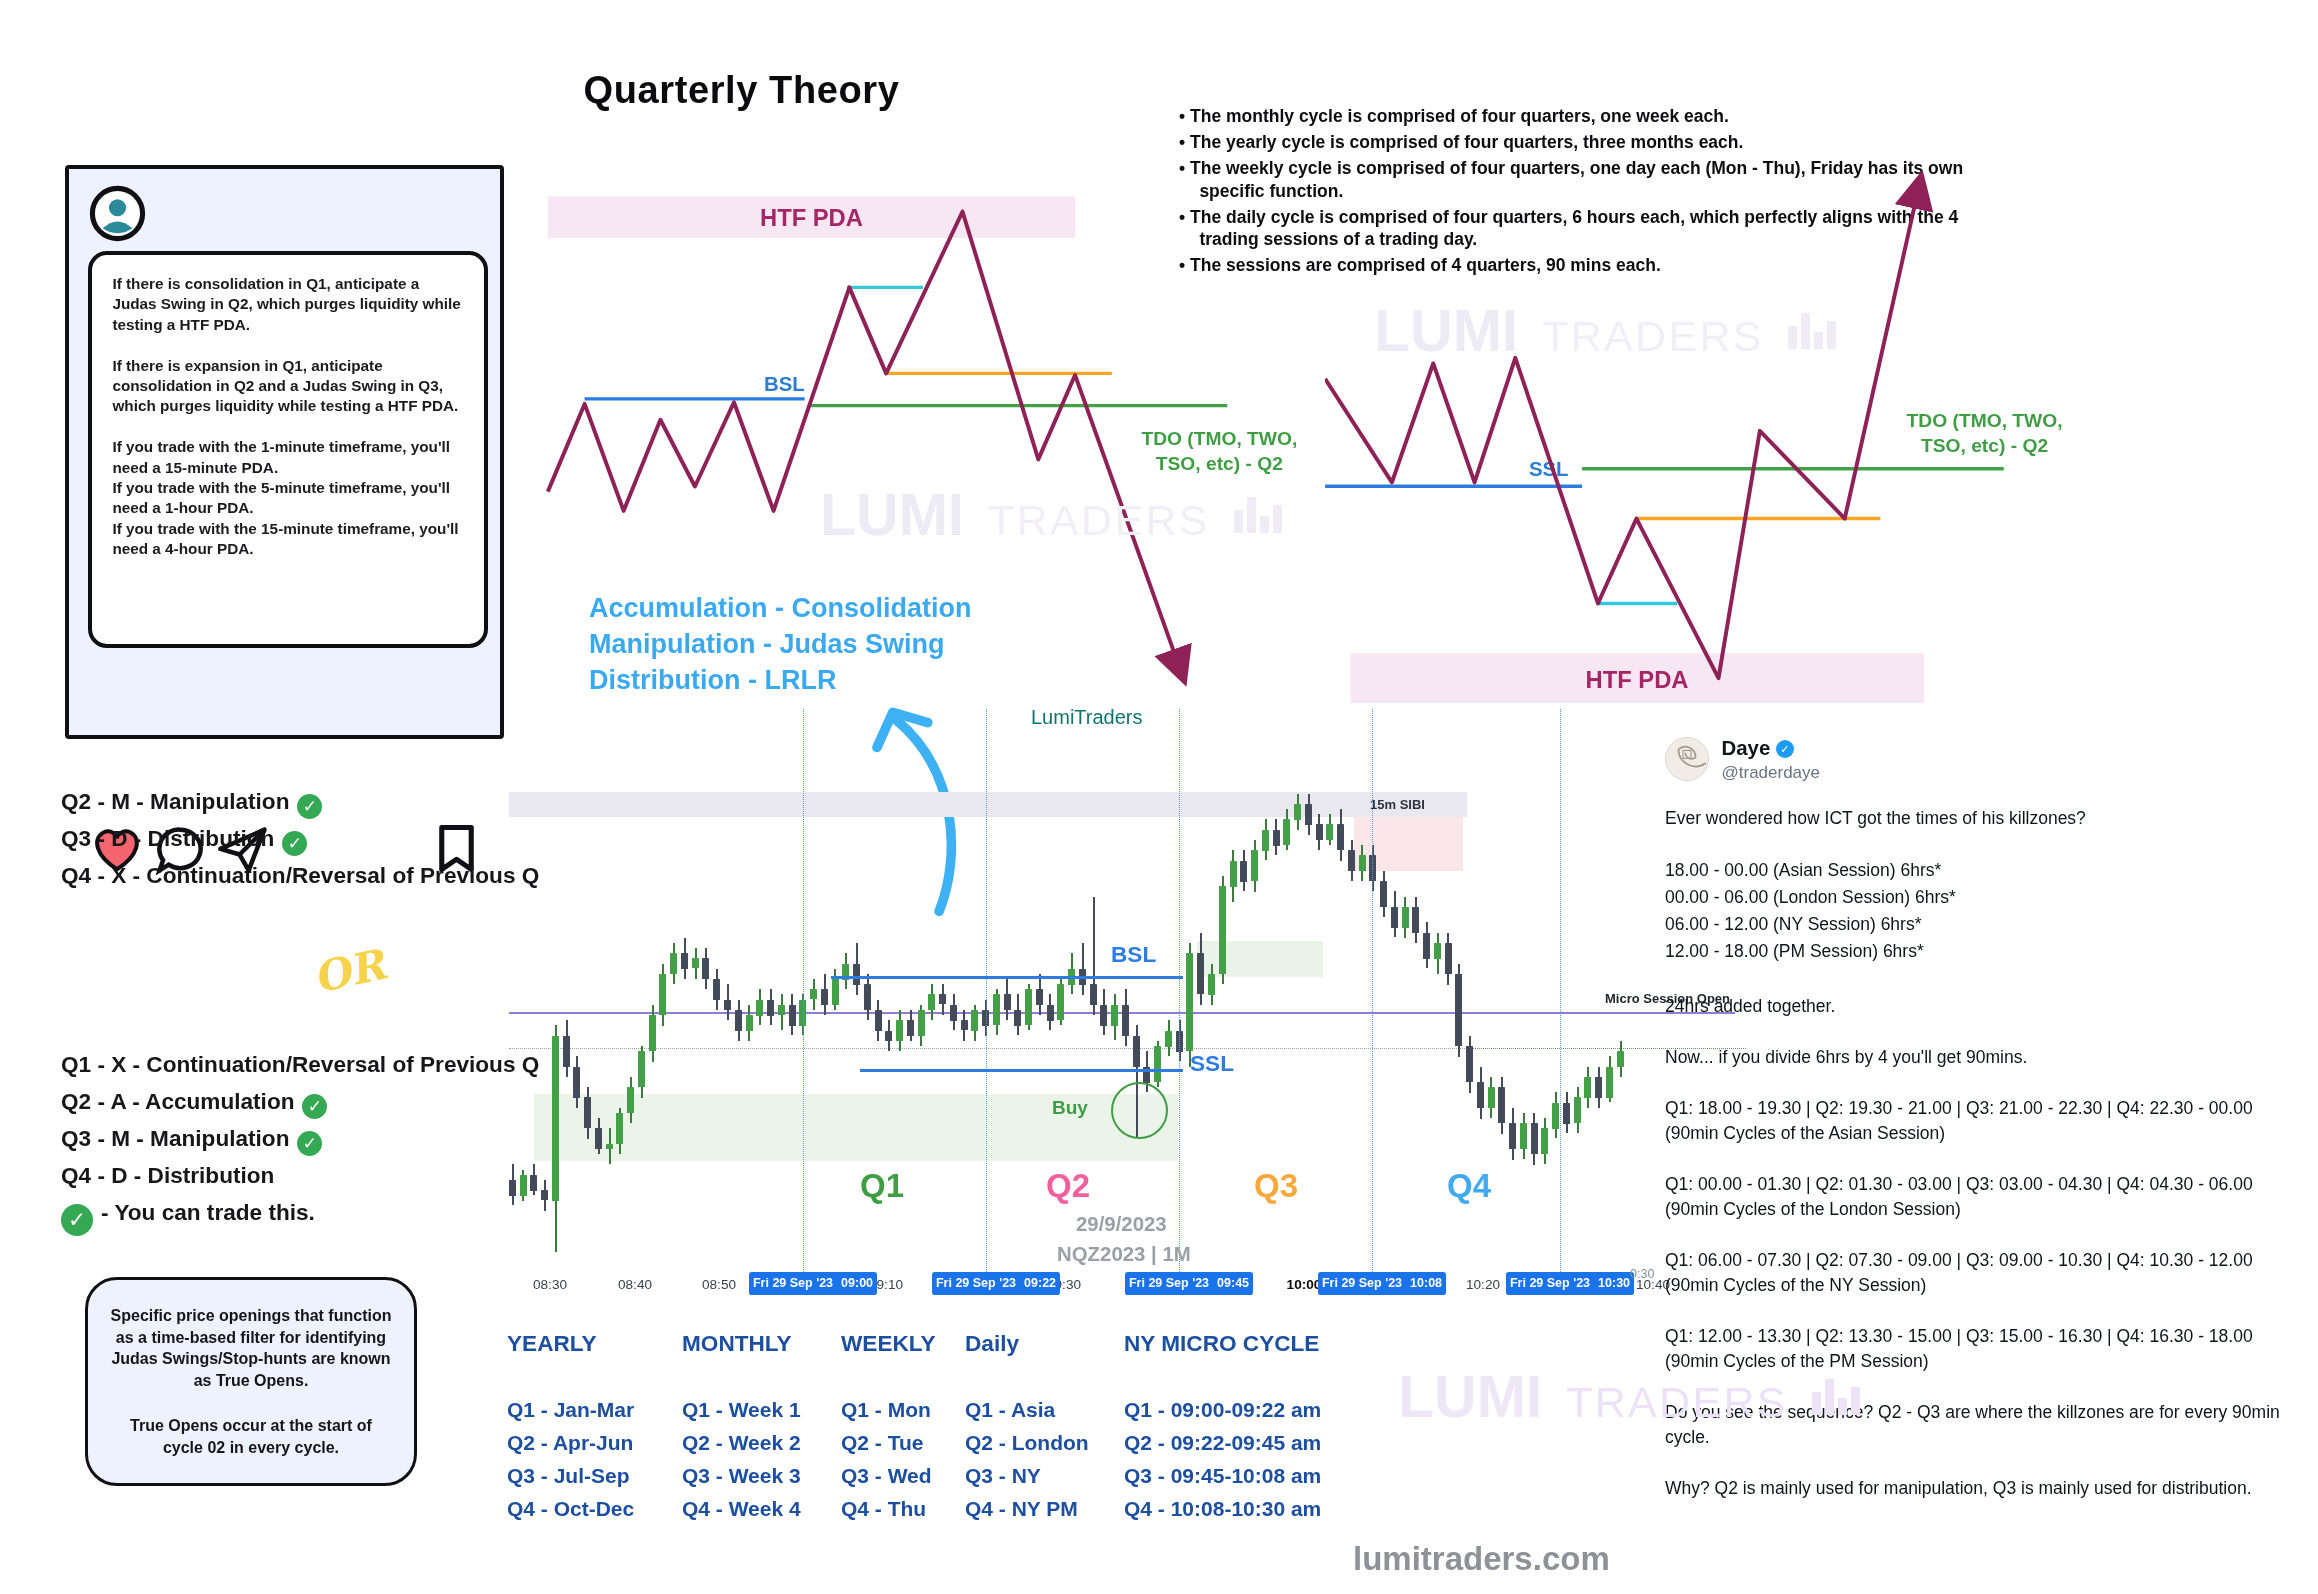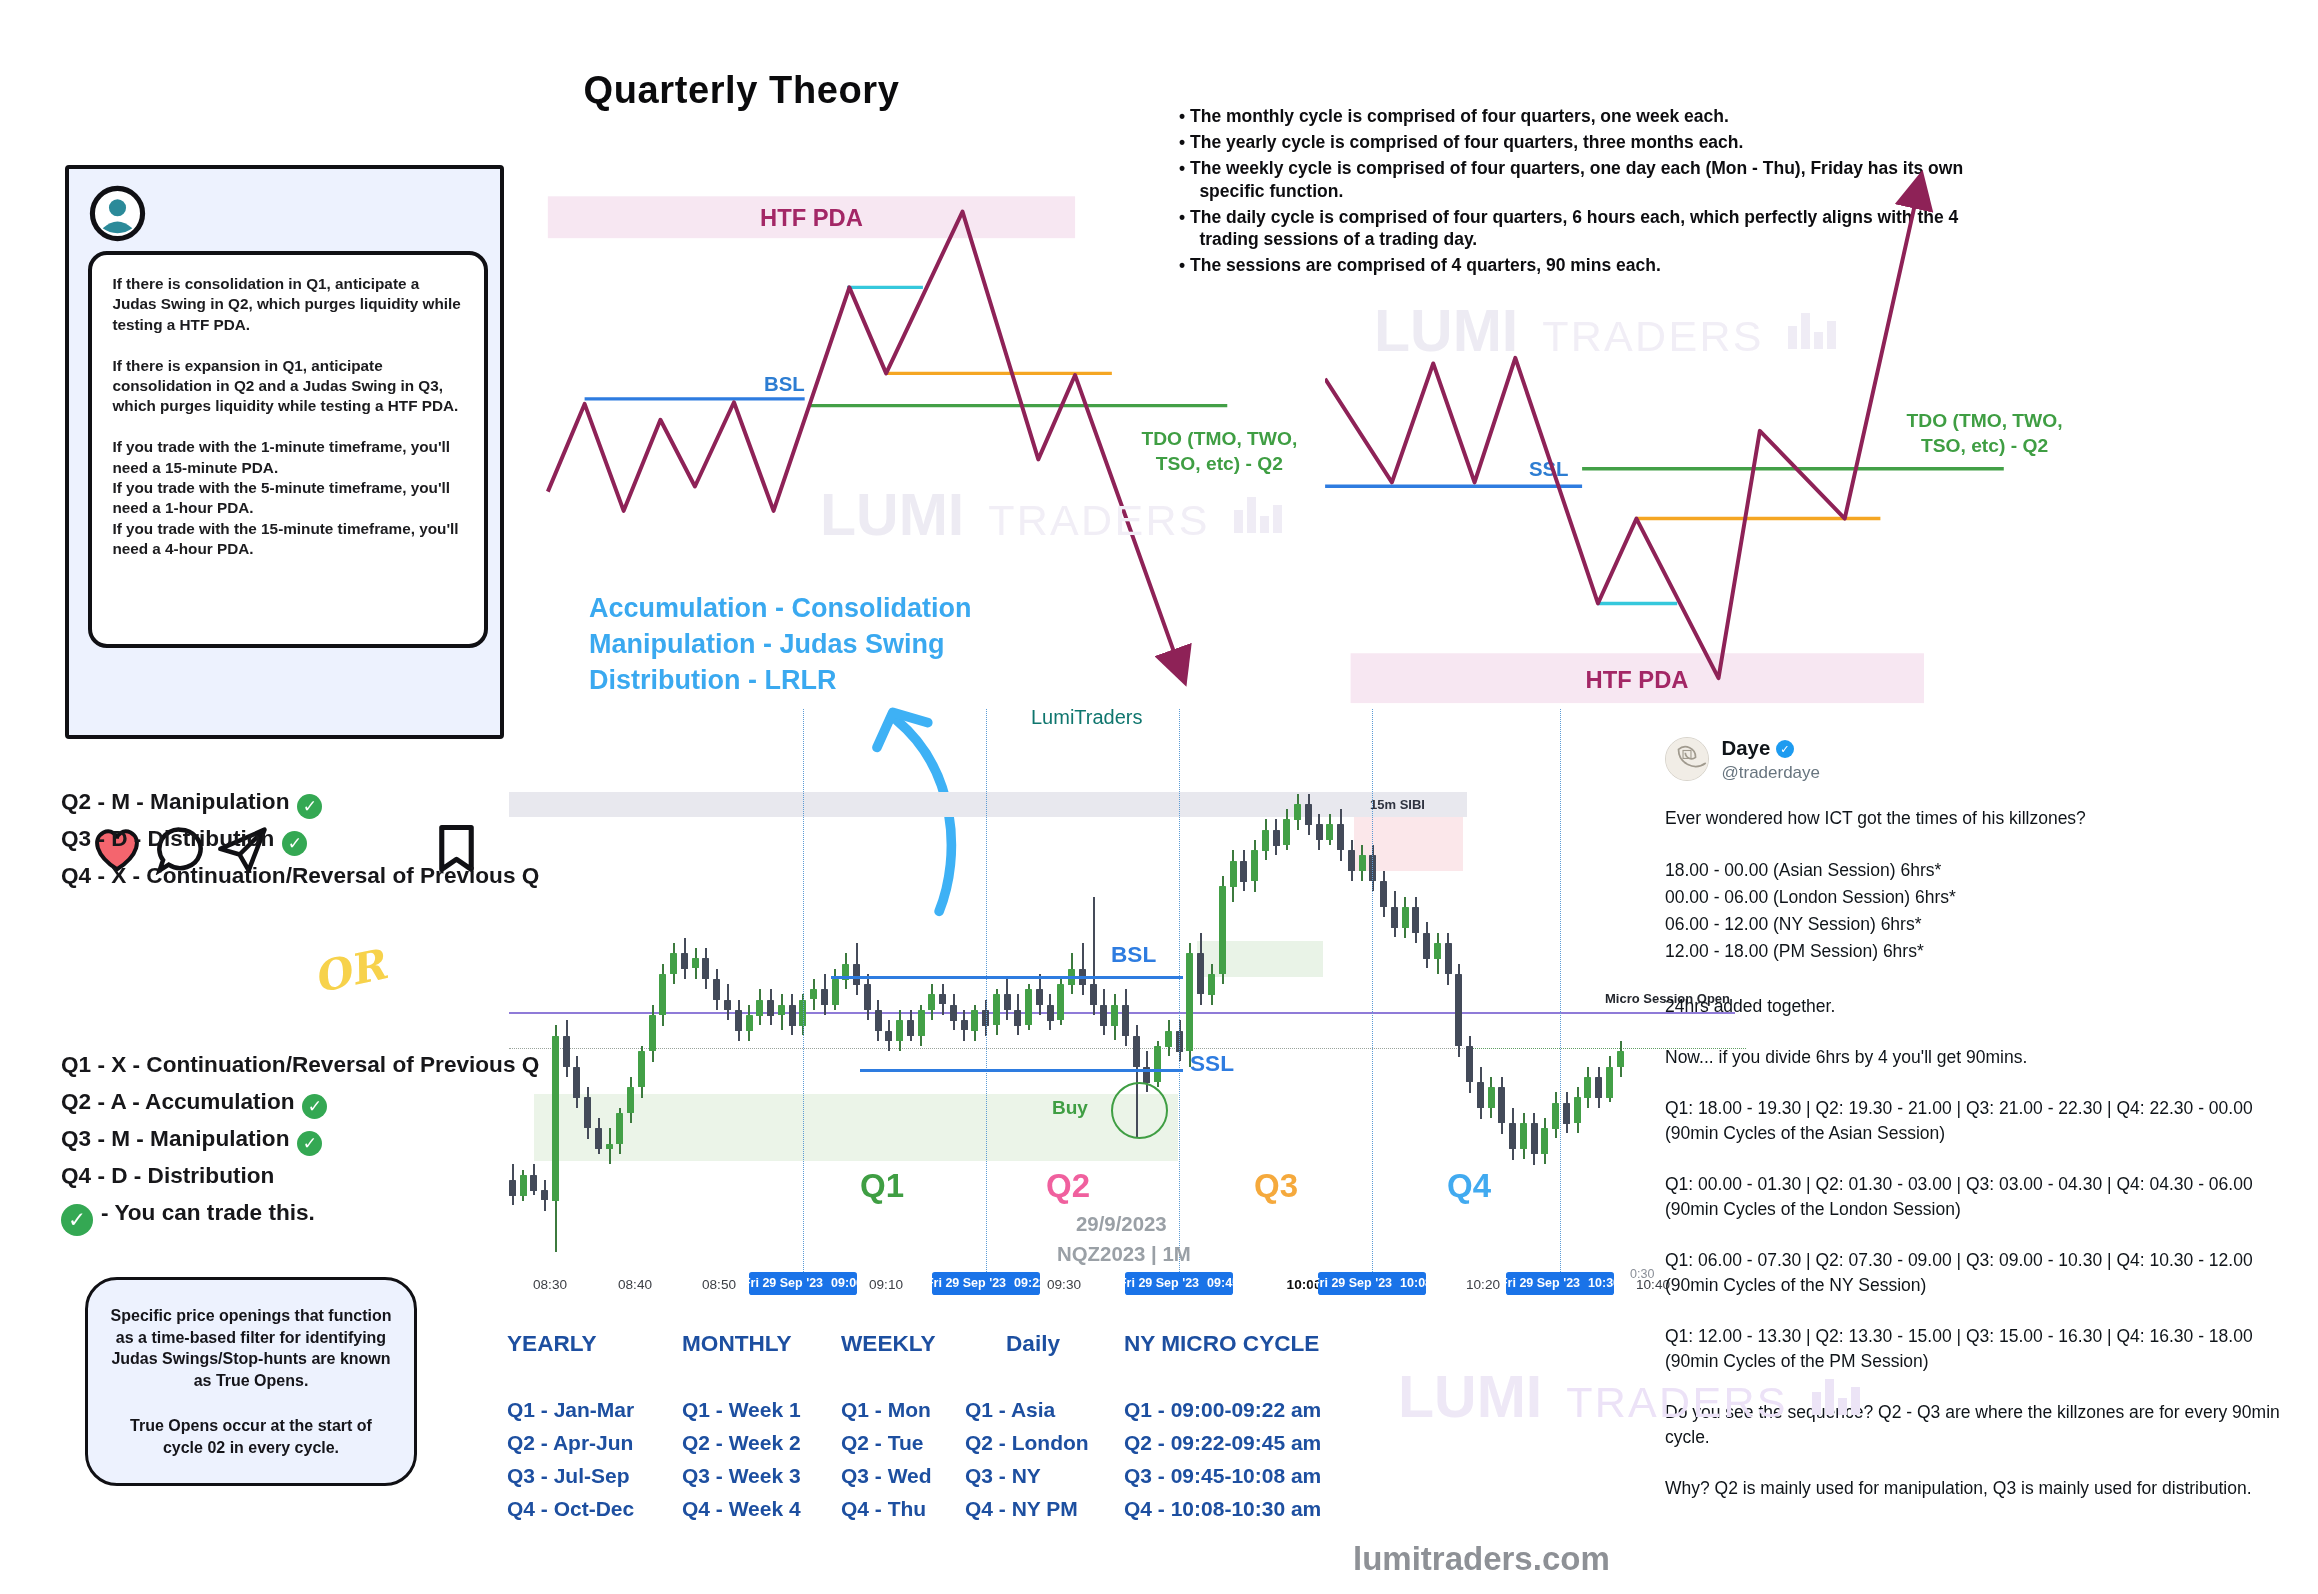--- a/index.html
+++ b/index.html
@@ -67,21 +67,21 @@
   .wick{position:absolute;width:1.7px}
   .wick.up{background:#3c7a3e}.wick.dn{background:#454b59}
   .body{position:absolute;width:7.4px;border-radius:0.6px}
   .body.up{background:#43a047}.body.dn{background:#434a59}
   .vdiv{position:absolute;top:709px;height:563px;width:0;border-left:1.7px dotted #5b9bd5}
 
   
   .taxis span.plain{position:absolute;top:1277px;width:68px;margin-left:-34px;text-align:center;
                     font-size:13.6px;color:#3c3f45;font-weight:500}
   .taxis span.boldt{font-weight:800;color:#0c0c0e}
-  .badge{position:absolute;top:1272px;width:108px;margin-left:-54px;height:22.6px;background:#1a73e8;border-radius:2.8px;
+  .badge{position:absolute;top:1272px;width:128px;margin-left:-54px;height:22.6px;background:#1a73e8;border-radius:2.8px;
          color:#fff;font-size:12.5px;font-weight:600;display:flex;align-items:center;justify-content:center;gap:8px;white-space:nowrap}
 
   
   .leg-h{position:absolute;top:1331px;font-size:22.6px;font-weight:800;color:#1d4fa0}
   .leg-c{position:absolute;font-size:21px;font-weight:700;color:#1d4fa0;line-height:33px;white-space:nowrap}
 
   
   .tweet{left:1665px;top:737px;width:642px}
   .tweet .hdr{display:flex;align-items:flex-start;gap:12.5px;margin-bottom:22.6px}
   .tweet .avatar{width:42px;height:42px;border-radius:50%;background:#f1ede6;border:0.6px solid #d8d4cc;overflow:hidden;flex:0 0 auto}
@@ -479,21 +479,21 @@
   <span class="badge" style="left:1560px">
       <span>Fri 29 Sep '23</span>
       <span>10:30</span>
     </span>
 </div>
 
 <div>
   <div class="leg-h" style="left:507px">YEARLY</div>
   <div class="leg-h" style="left:682px">MONTHLY</div>
   <div class="leg-h" style="left:841px">WEEKLY</div>
-  <div class="leg-h" style="left:1006px">Daily</div>
+  <div class="leg-h" style="left:965px">Daily</div>
   <div class="leg-h" style="left:1124px">NY MICRO CYCLE</div>
 
   <div class="leg-c" style="left:507px;top:1393px">
     <div>Q1 - Jan-Mar</div>
     <div>Q2 - Apr-Jun</div>
     <div>Q3 - Jul-Sep</div>
     <div>Q4 - Oct-Dec</div>
   </div>
   <div class="leg-c" style="left:682px;top:1393px">
     <div>Q1 - Week 1</div>

